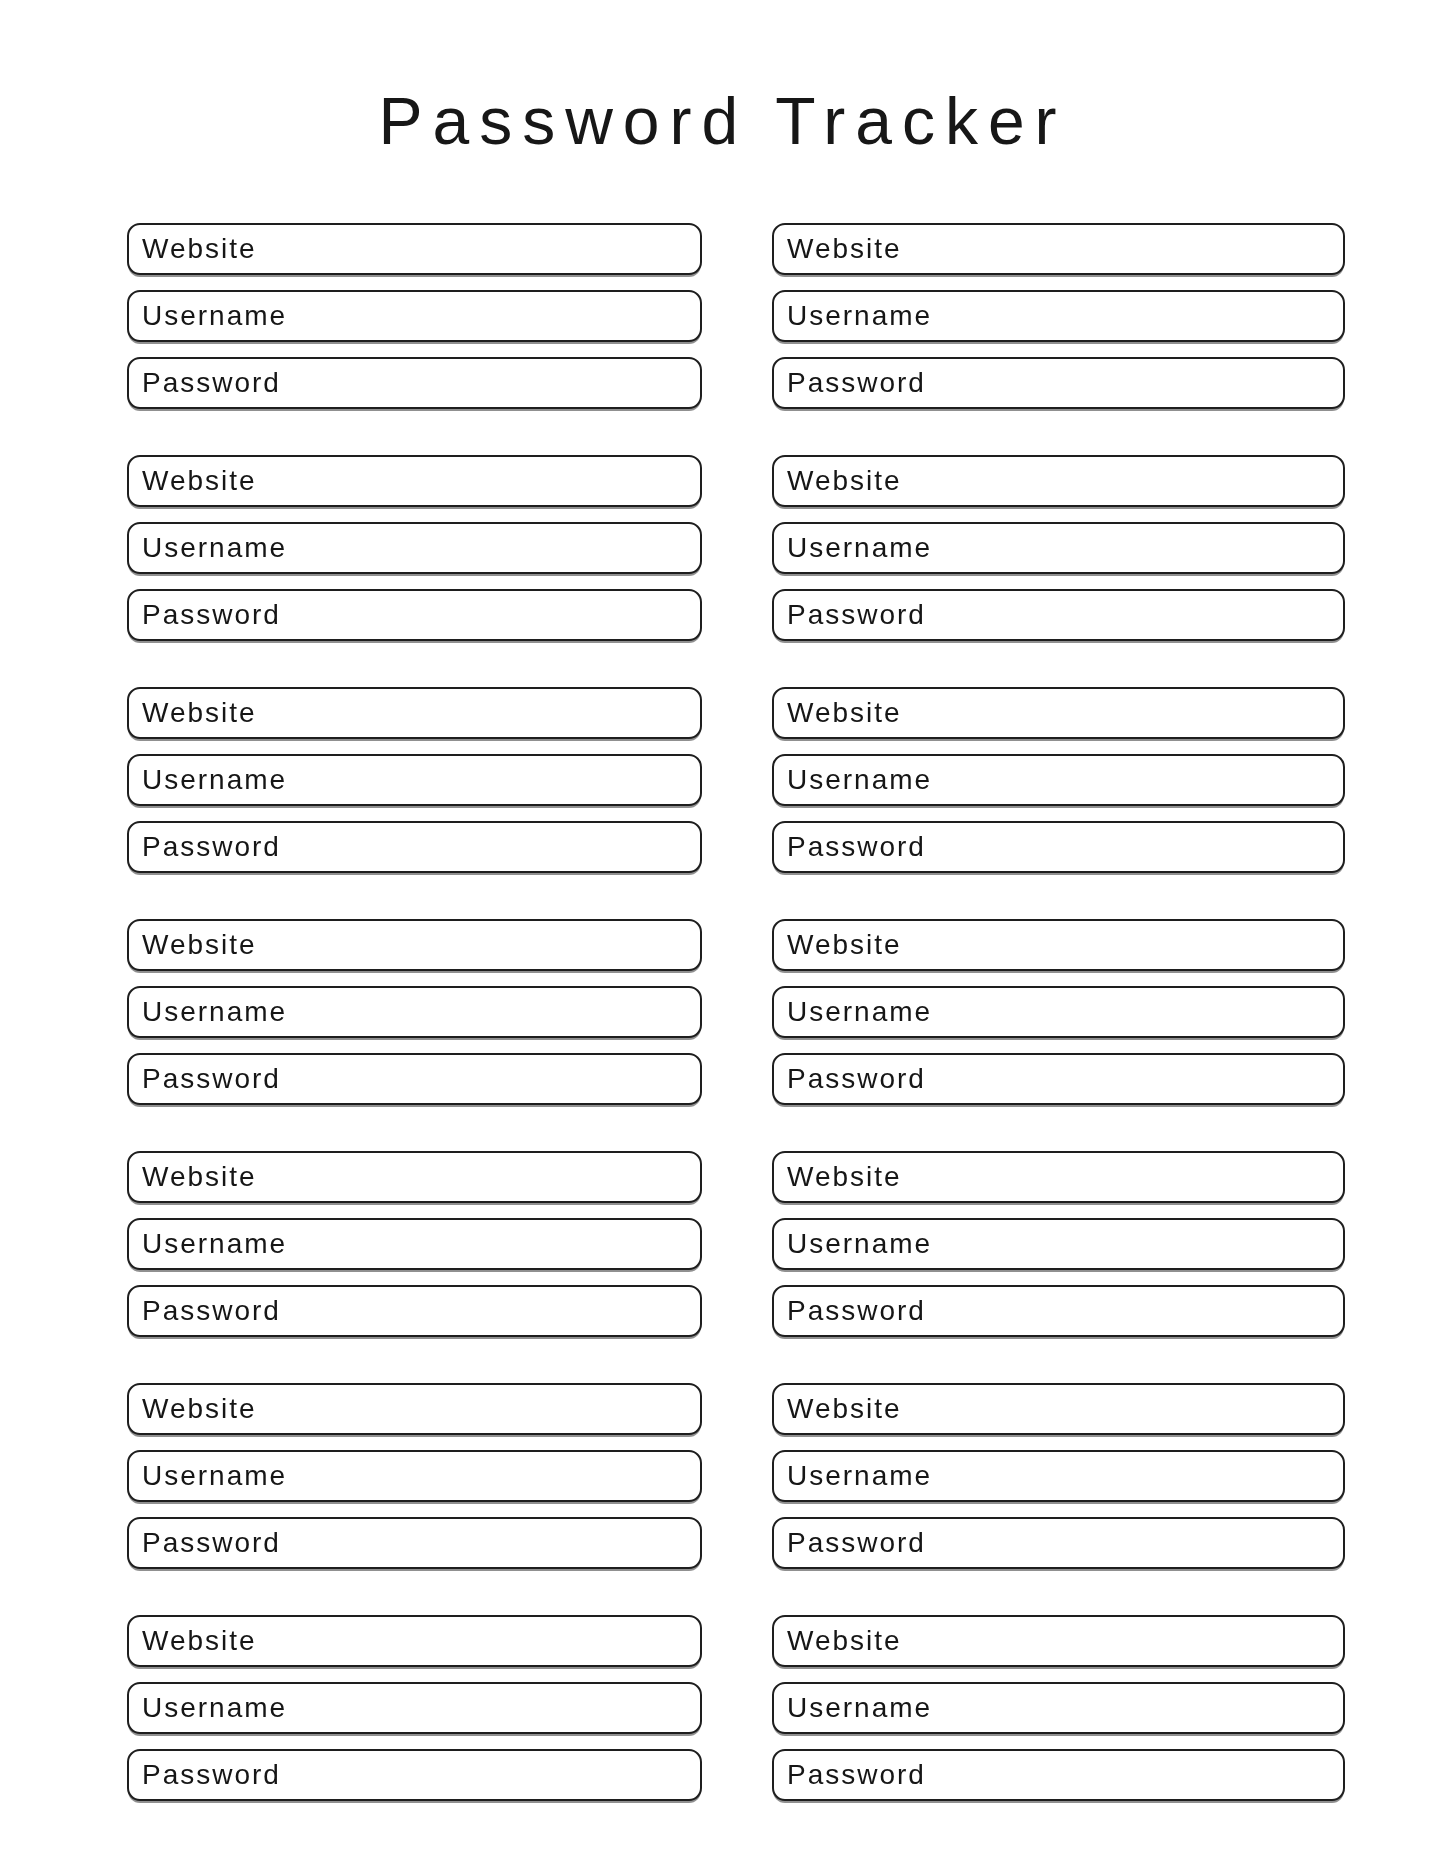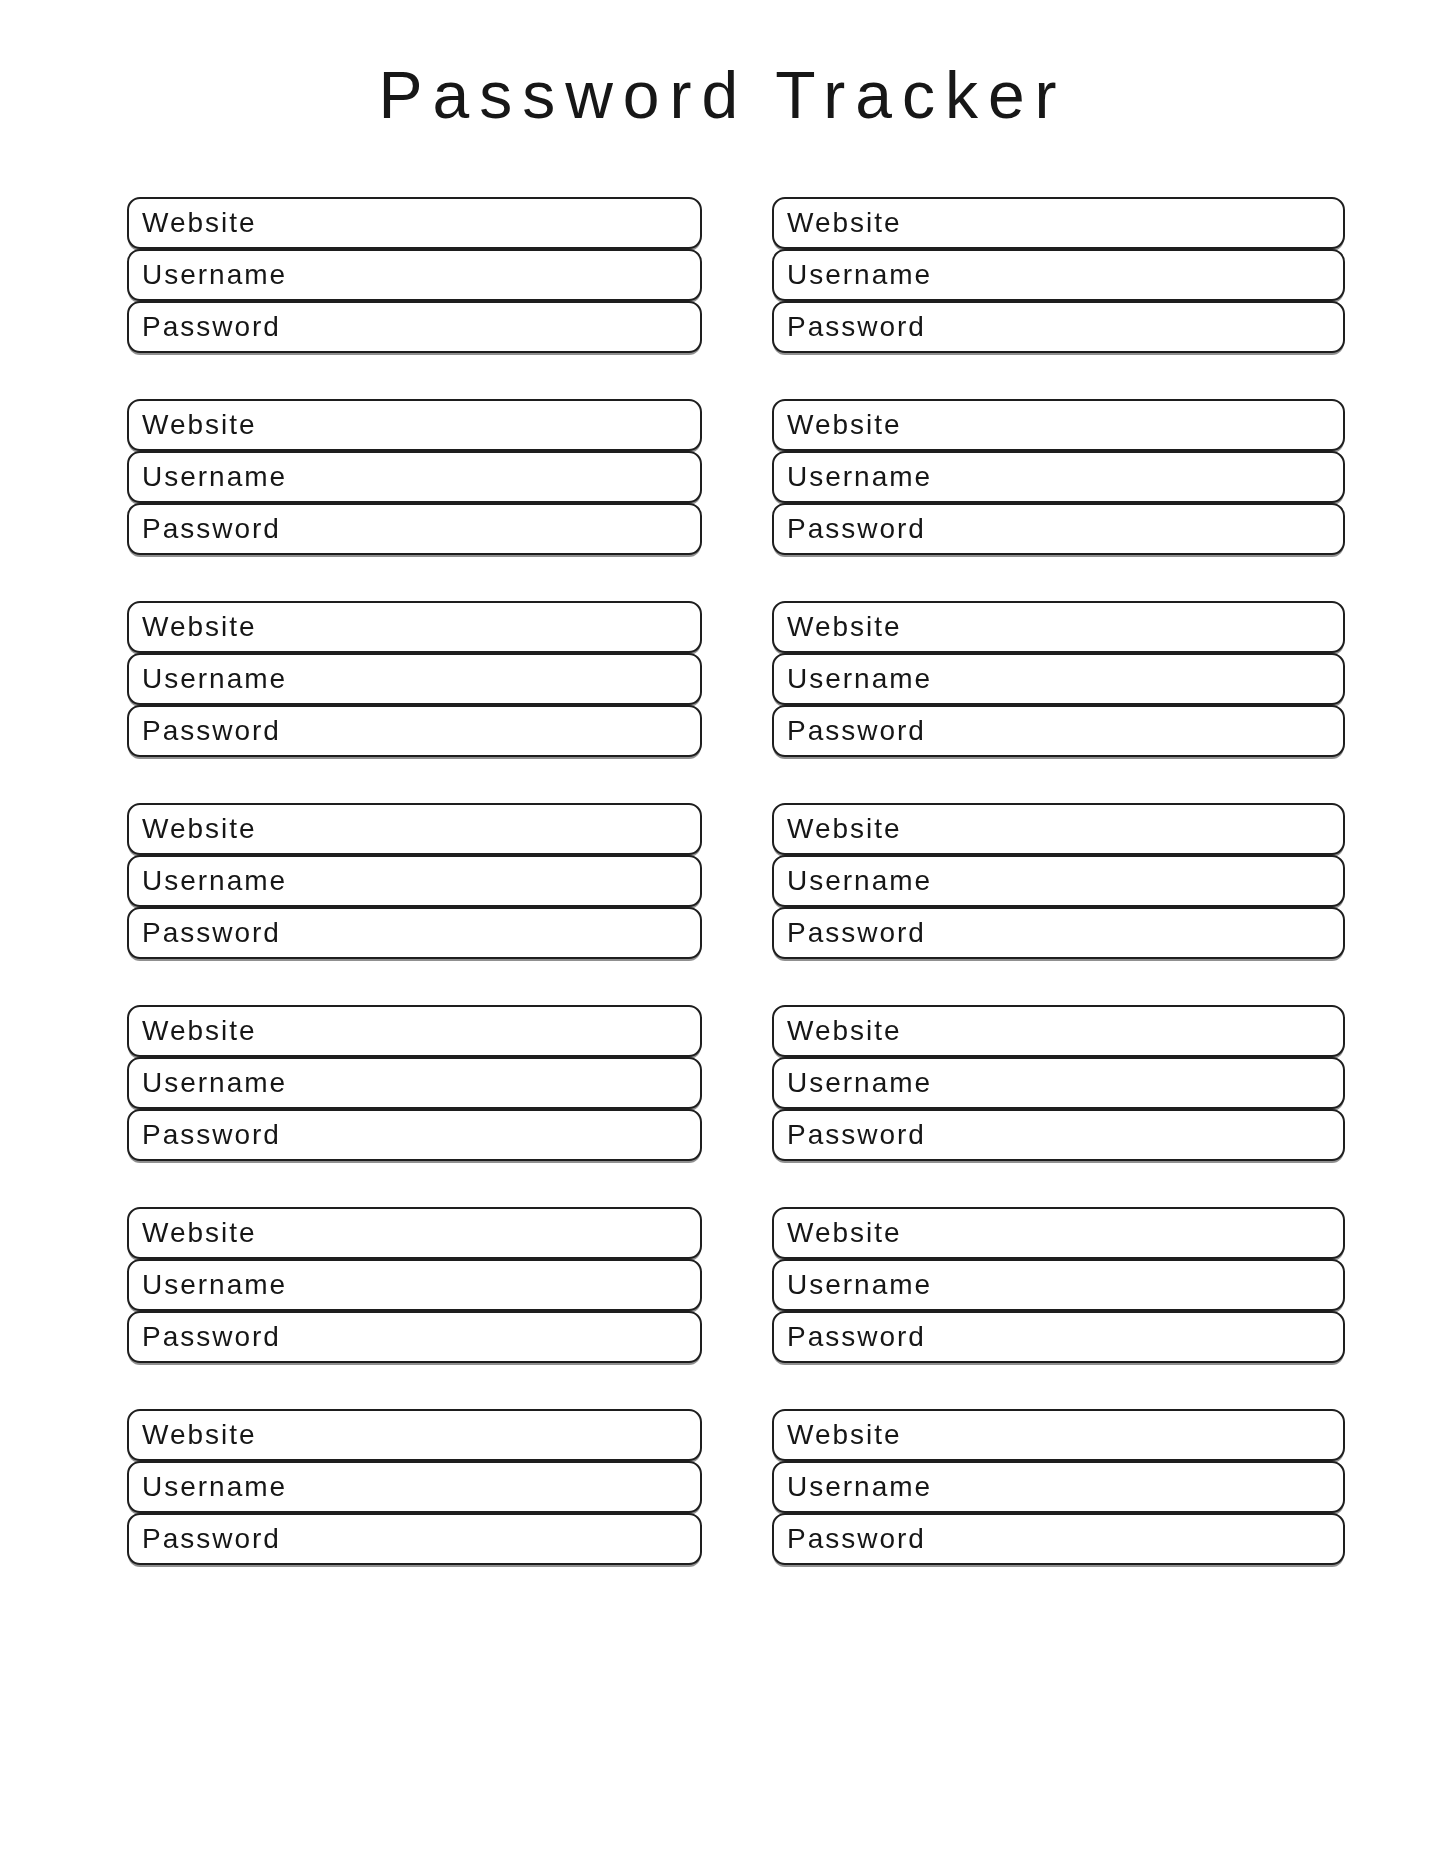--- a/index.html
+++ b/index.html
@@ -10,21 +10,21 @@
   .page {
     position: relative;
     width: 1445px;
     height: 1871px;
     background: #ffffff;
     overflow: hidden;
     font-family: "Liberation Sans", sans-serif;
     color: #1b1b1b;
   }
   .title {
-    margin: 58px 0 0 0;
+    margin: 84px 0 0 0;
     text-align: center;
     font-size: 66px;
     line-height: 1.15;
     font-weight: 400;
     letter-spacing: 10px;
     color: #171717;
     white-space: nowrap;
   }
   .grid {
     display: flex;
@@ -33,20 +33,21 @@
   }
   .col {
     display: flex;
     flex-direction: column;
     width: 575px;
   }
   .col.right { width: 573px; }
   .group {
     display: flex;
     flex-direction: column;
+    gap: 15px;
     margin-bottom: 46px;
   }
   .group:last-child { margin-bottom: 0; }
   .field-box {
     box-sizing: border-box;
     height: 52px;
     background: #ffffff;
     border: 2px solid #1e1e1e;
     border-radius: 13px;
     box-shadow: 0 3px 0 -1px #909090;

